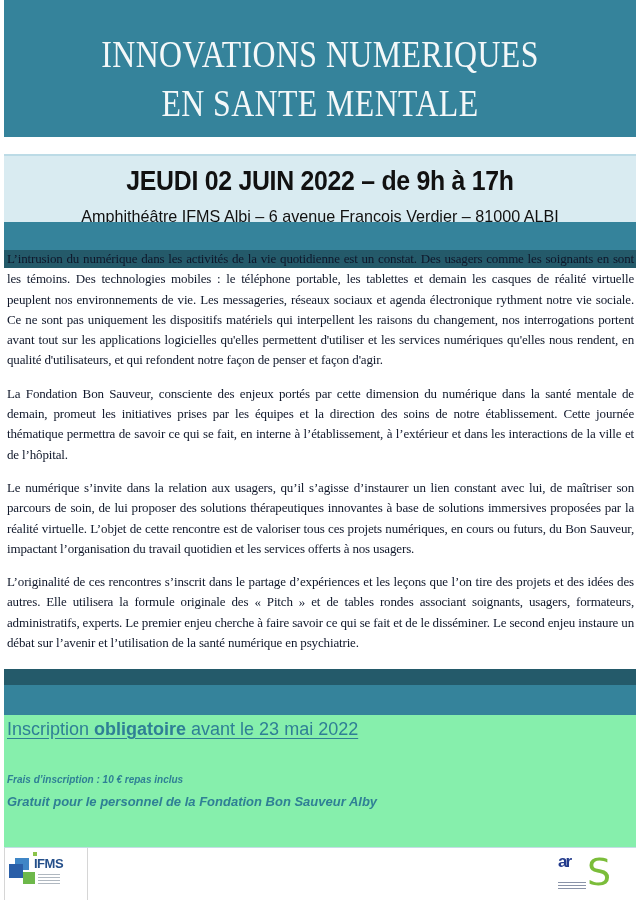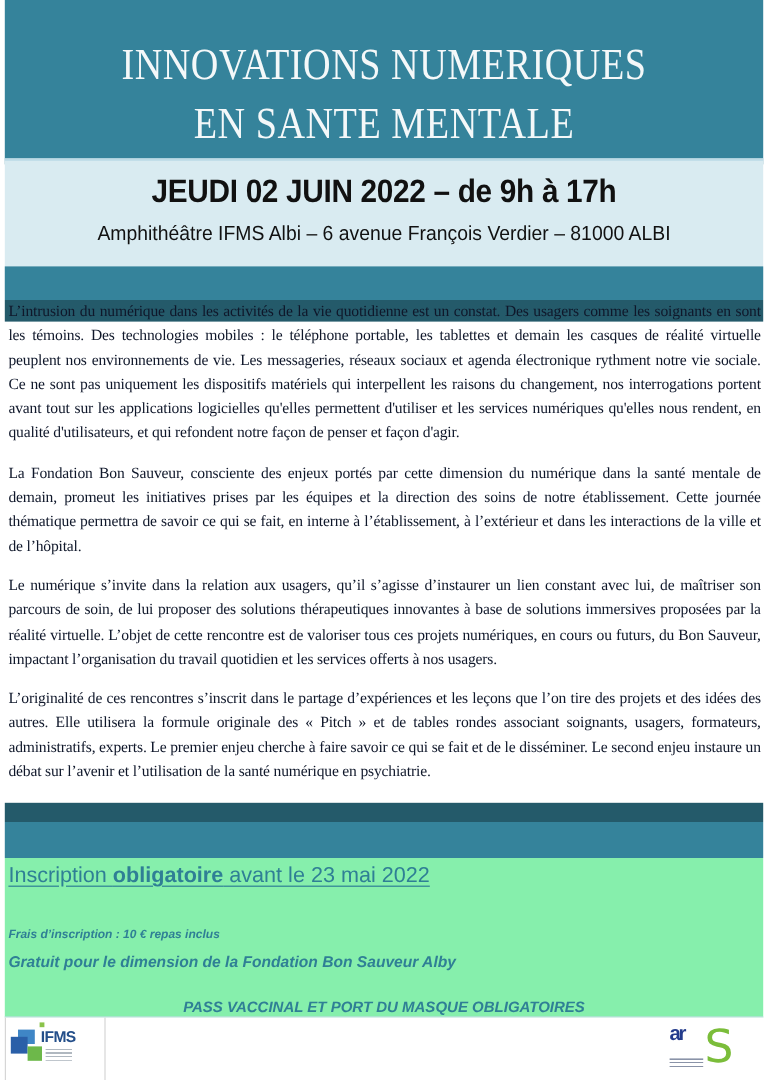--- a/index.html
+++ b/index.html
@@ -9,21 +9,21 @@
     .band { position: absolute; left: 4px; width: 632px; padding-left: 12px; }
     .title-band { top: 0; height: 137px; background: #35839b; }
     .title-band .line {
       position: absolute; left: 0; width: 100%; text-align: center;
       font-family: "Liberation Serif", serif; color: #f4f8f9;
       font-size: 37px; letter-spacing: 0.5px; transform: scaleX(0.86);
     }
     .title-band .l1 { top: 33px; }
     .title-band .l2 { top: 82px; }
 
-    .date-band { top: 132px; height: 110px; background: #d9ebf1; border-top: 2px solid #bcdbe6; }
+    .date-band { top: 154px; height: 110px; background: #d9ebf1; border-top: 2px solid #bcdbe6; }
     .date-band .date {
       position: absolute; top: 10px; left: 0; width: 100%; text-align: center;
       font-weight: bold; color: #111111; font-size: 27px; letter-spacing: -0.3px;
       transform: scaleX(0.92);
     }
     .date-band .venue {
       position: absolute; top: 51px; left: 0; width: 100%; text-align: center;
       color: #111111; font-size: 17px; transform: scaleX(0.95);
     }
 
@@ -97,22 +97,21 @@
   <p>Le numérique s’invite dans la relation aux usagers, qu’il s’agisse d’instaurer un lien constant avec lui, de maîtriser son parcours de soin, de lui proposer des solutions thérapeutiques innovantes à base de solutions immersives proposées par la réalité virtuelle. L’objet de cette rencontre est de valoriser tous ces projets numériques, en cours ou futurs, du Bon Sauveur, impactant l’organisation du travail quotidien et les services offerts à nos usagers.</p>
   <p>L’originalité de ces rencontres s’inscrit dans le partage d’expériences et les leçons que l’on tire des projets et des idées des autres. Elle utilisera la formule originale des « Pitch » et de tables rondes associant soignants, usagers, formateurs, administratifs, experts. Le premier enjeu cherche à faire savoir ce qui se fait et de le disséminer. Le second enjeu instaure un débat sur l’avenir et l’utilisation de la santé numérique en psychiatrie.</p>
 </div>
 
 <div class="band dark-band-2"></div>
 <div class="band mid-band-2"></div>
 
 <div class="band info-band">
   <div class="inscription"><span>Inscription </span><b>obligatoire</b><span> avant le 23 mai 2022</span></div>
   <div class="fee">Frais d’inscription : 10 € repas inclus</div>
-  <div class="free">Gratuit pour le dimension de la Fondation Bon Sauveur Alby</div>
-  <div class="pass">PASS VACCINAL ET PORT DU MASQUE OBLIGATOIRES</div>
+  <div class="free">Gratuit pour le personnel de la Fondation Bon Sauveur Alby</div>
 </div>
 
 <div class="band footer">
   <div class="logo-ifms">
     <div class="ifms-sq2"></div>
     <div class="ifms-sq1"></div>
     <div class="ifms-sq3"></div>
     <div class="ifms-dot"></div>
     <div class="ifms-txt">IFMS</div>
     <div class="ifms-sub"></div>

